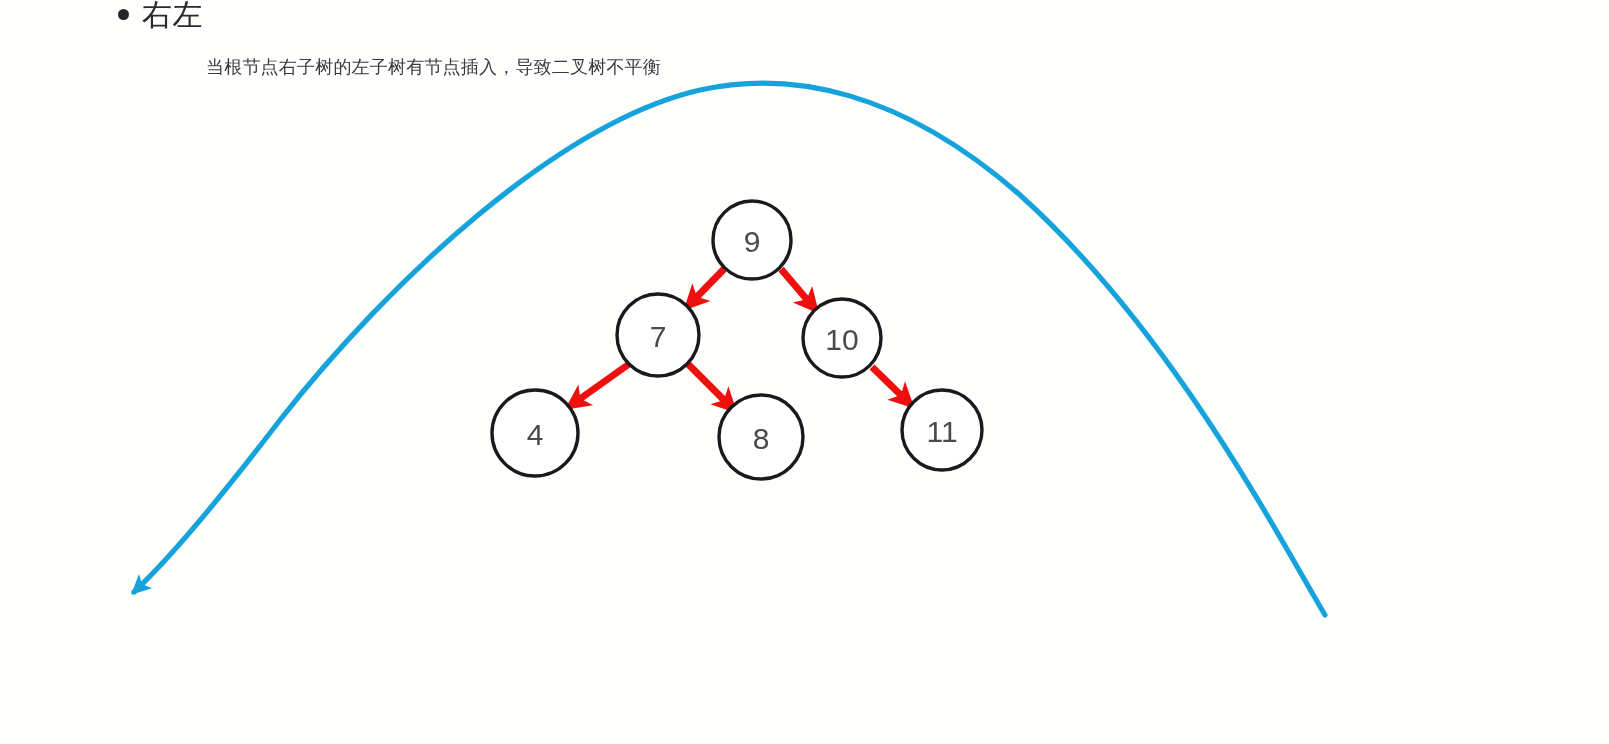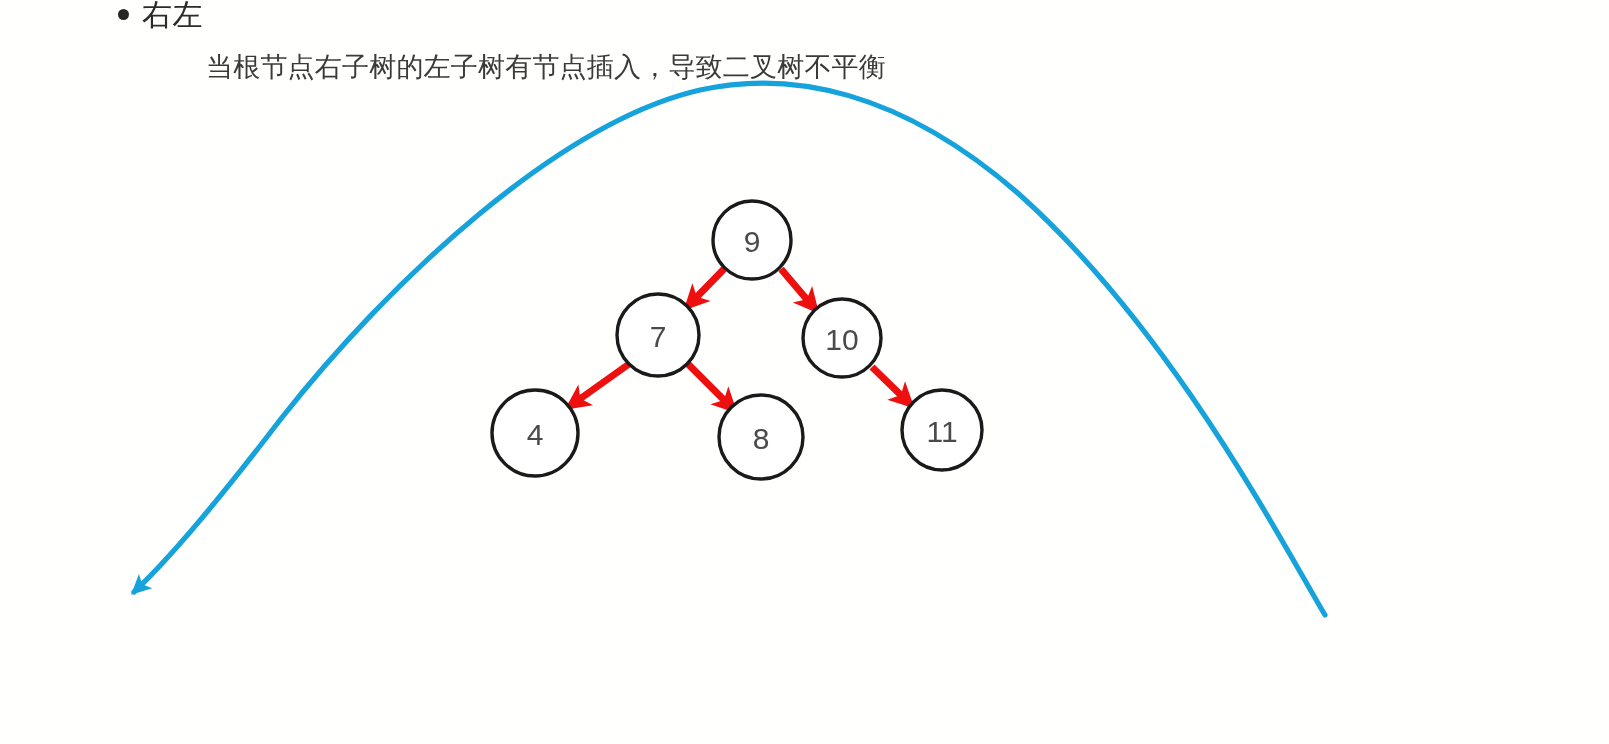--- a/index.html
+++ b/index.html
@@ -42,21 +42,21 @@
     font-size: 30px;
     line-height: 38px;
     letter-spacing: 0.5px;
     color: #2b2b2b;
     white-space: nowrap;
   }
   .desc-line {
     position: absolute;
     left: 206px;
     top: 49px;
-    font-size: 27px;
+    font-size: 18px;
     line-height: 36px;
     letter-spacing: 0.2px;
     color: #3a3a3a;
     white-space: nowrap;
   }
 
   
   #canvas {
     position: absolute;
     left: 0;

